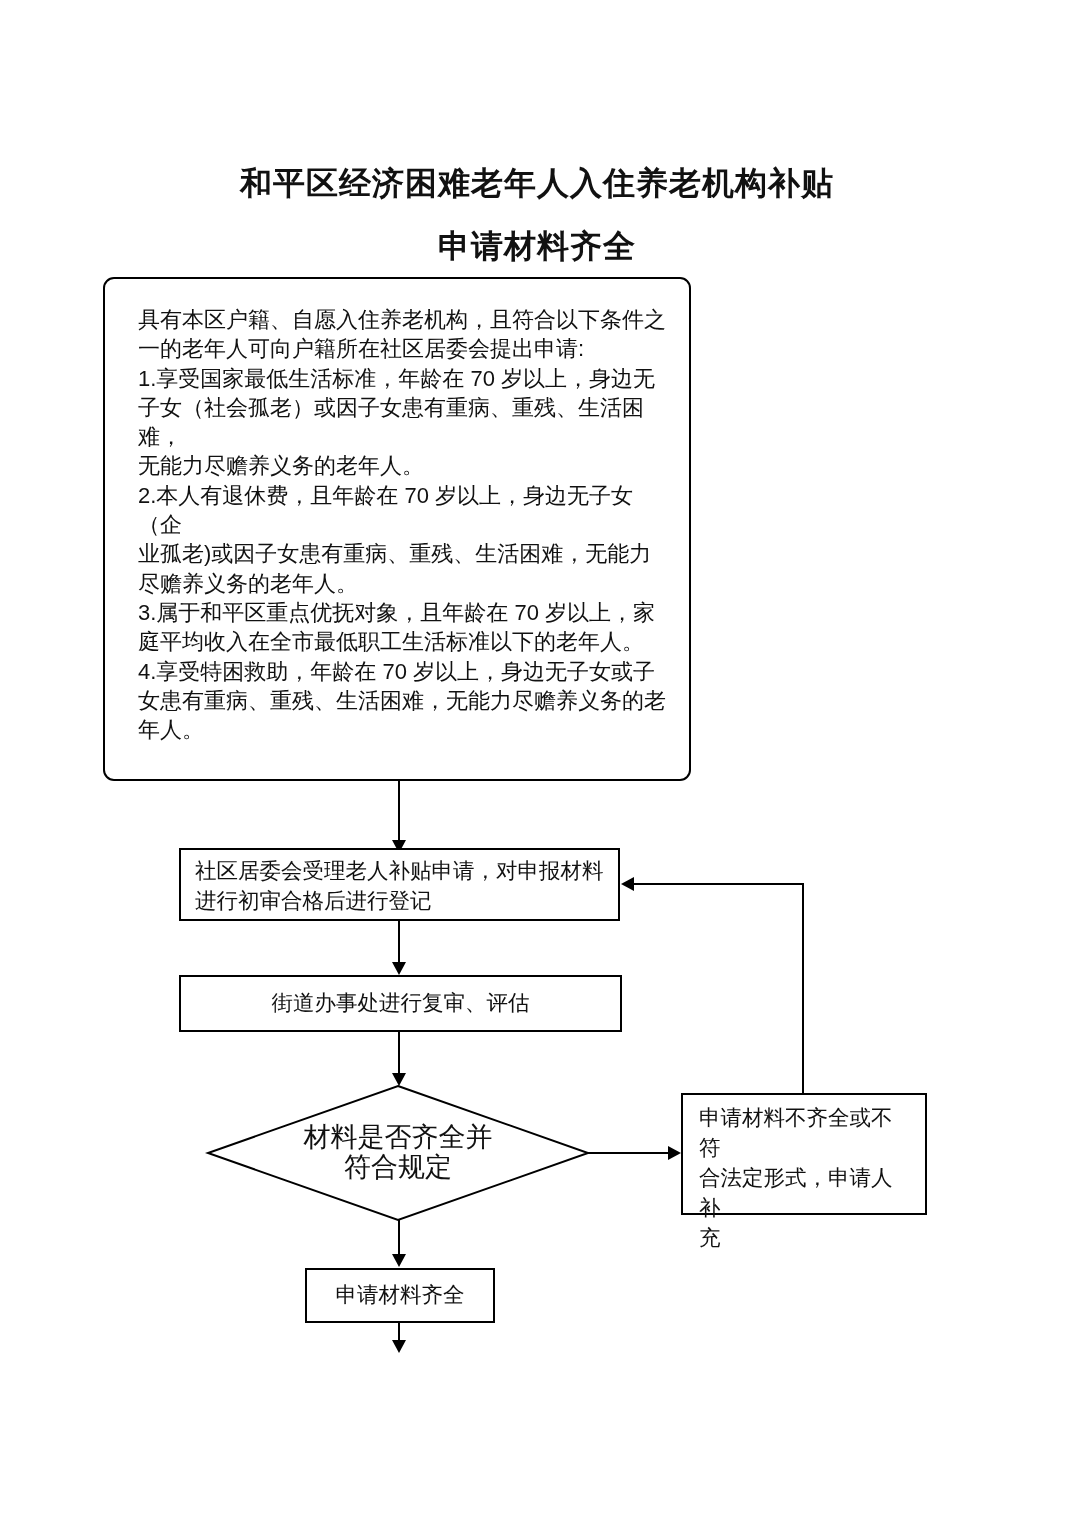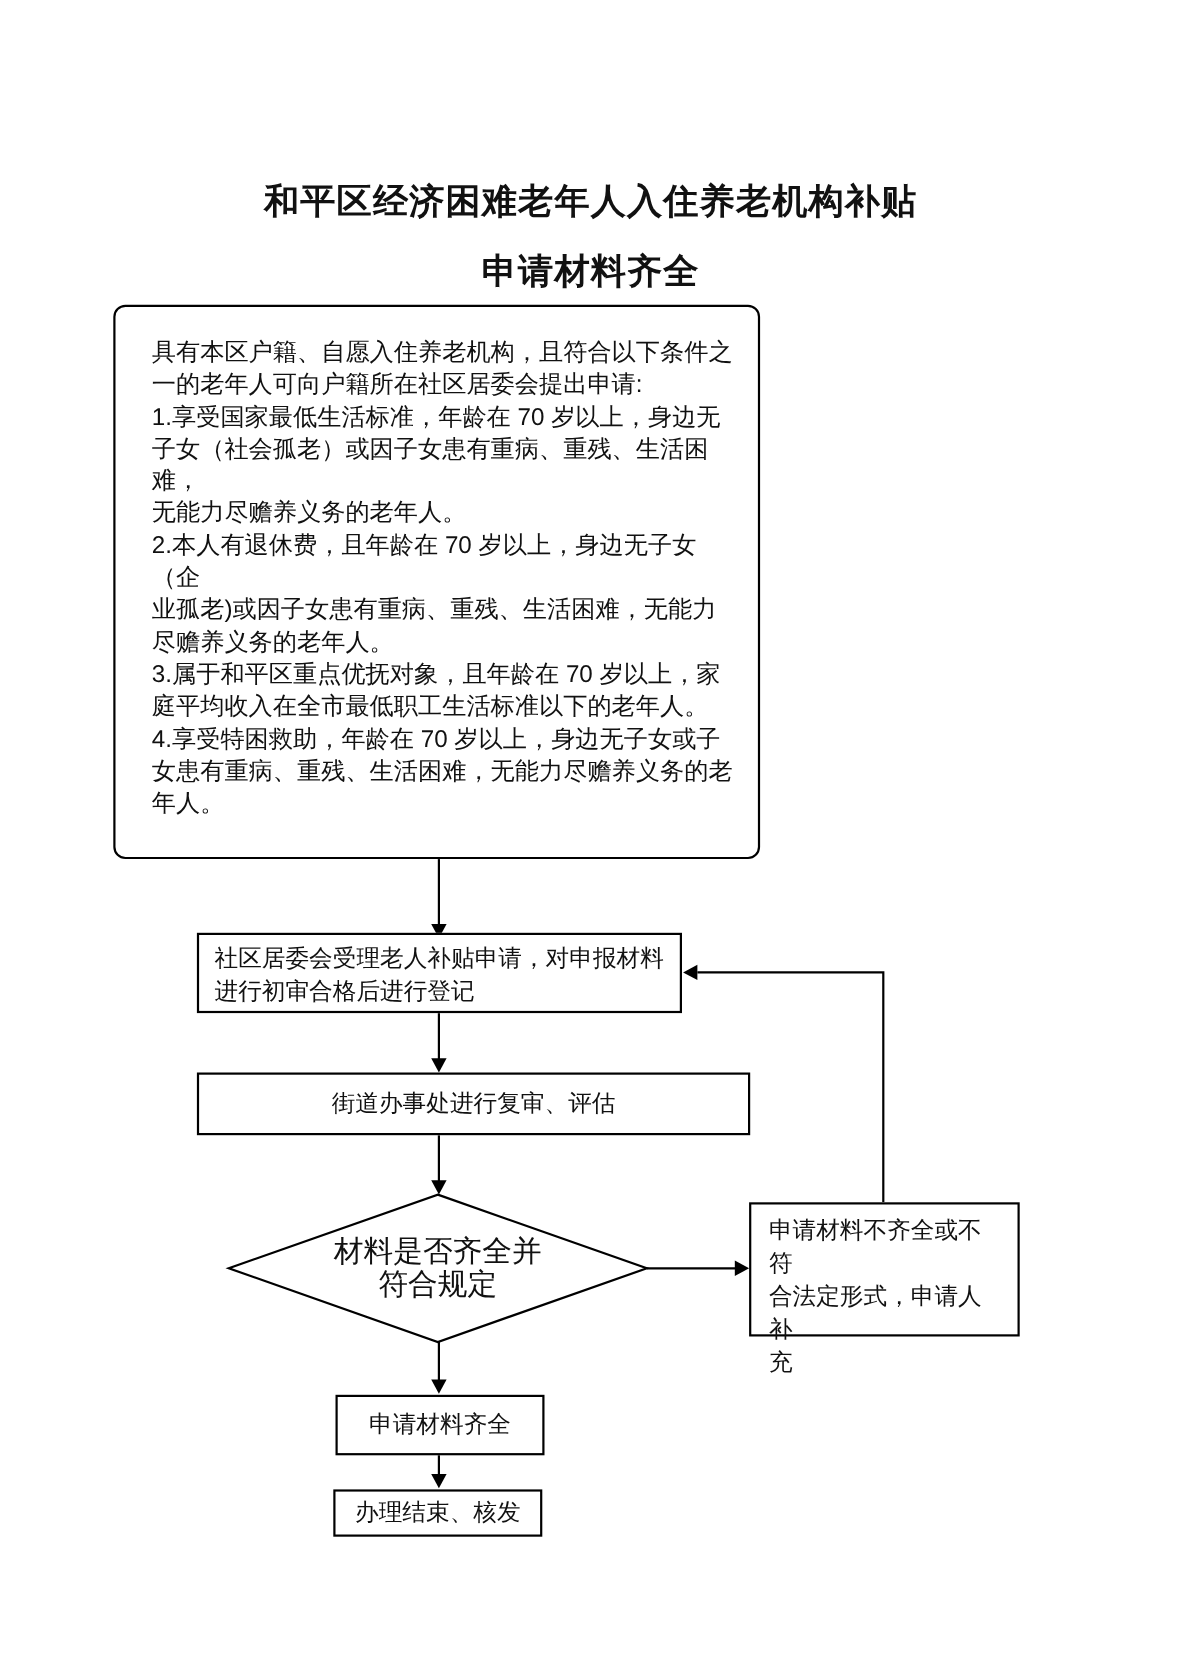--- a/index.html
+++ b/index.html
@@ -67,21 +67,21 @@
     font-size: 22px;
     line-height: 29.3px;
   }
   .node-accept {
     left: 179px; top: 848px;
     width: 441px; height: 73px;
     padding: 7px 12px 0 14px;
   }
   .node-review {
     left: 179px; top: 975px;
-    width: 503px; height: 57px;
+    width: 443px; height: 57px;
     display: flex; align-items: center; justify-content: center;
     text-align: center;
   }
   .decision-label {
     position: absolute;
     z-index: 2;
     left: 296px; top: 1122px;
     width: 204px;
     text-align: center;
     font-size: 27px;
@@ -171,15 +171,14 @@
 
   <div class="decision-label">材料是否齐全并
 符合规定</div>
 
   <div class="node node-supplement">申请材料不齐全或不符
 合法定形式，申请人补
 充</div>
 
   <div class="node node-complete">申请材料齐全</div>
 
-  <div class="node node-finish">办理结束、核发</div>
 
 </div>
 
 </body></html>

